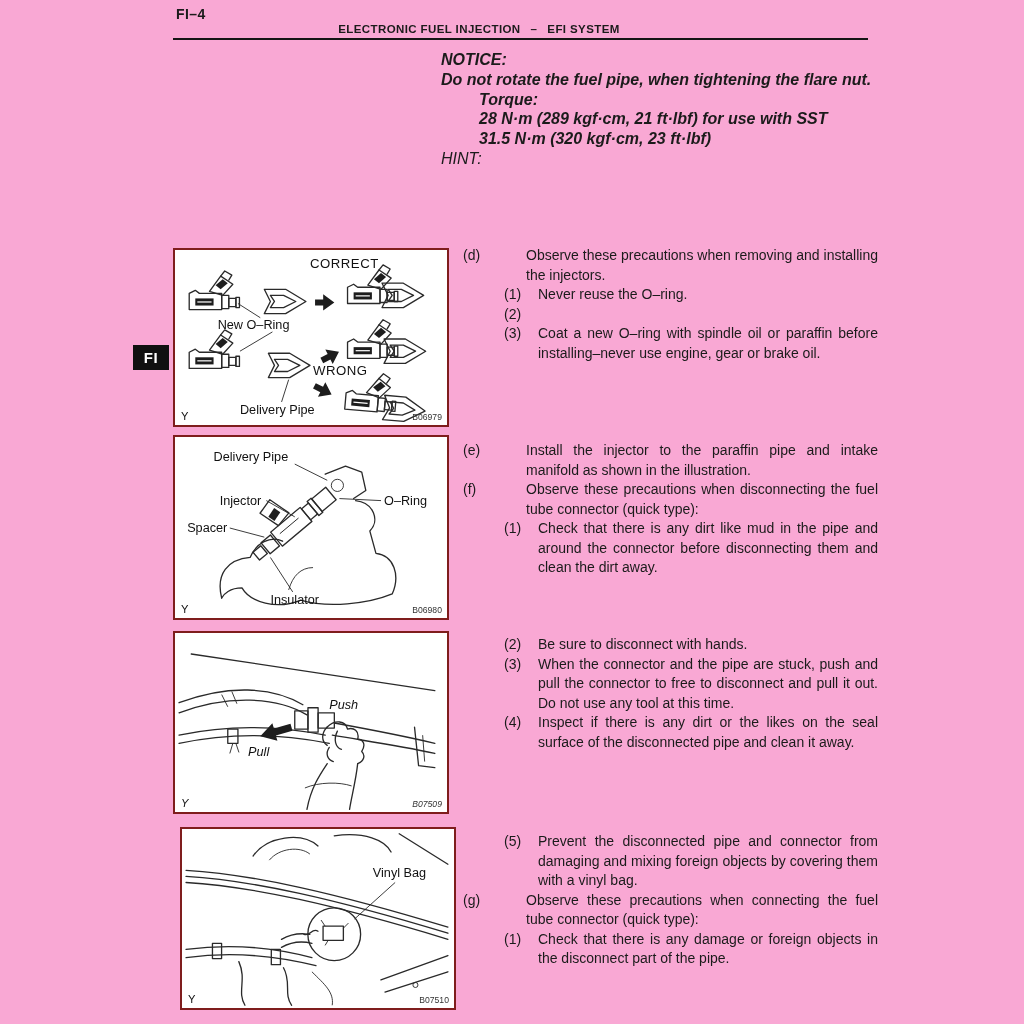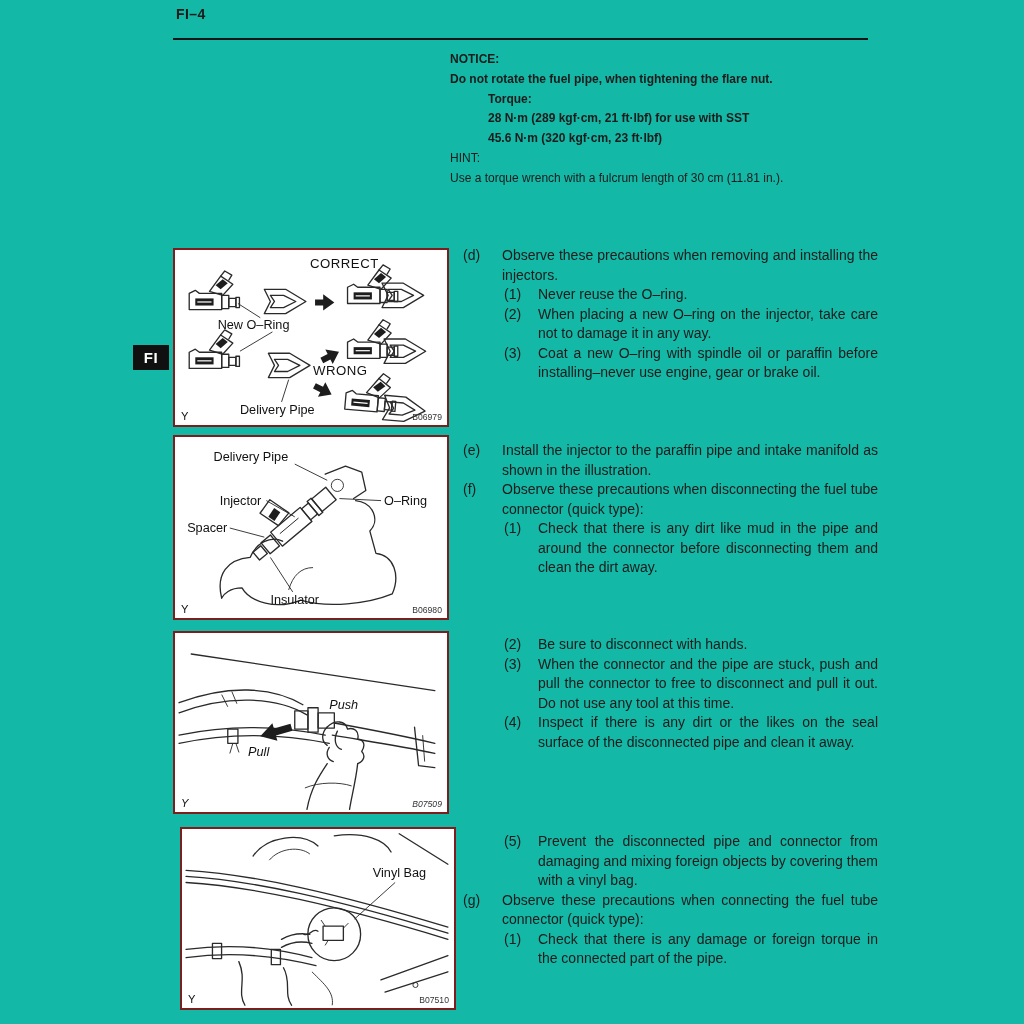--- a/index.html
+++ b/index.html
@@ -1,74 +1,76 @@
 <!DOCTYPE html>
 <html><head>
 <meta charset="utf-8">
 <style>
   html,body{margin:0;padding:0;background:#e8e8e8;}
   .page{
-    position:relative;width:1024px;height:1024px;background:#14b8a6;
+    position:relative;width:1024px;height:1024px;background:#f9a8d4;
     font-family:"Liberation Sans", sans-serif;color:#1b1b1b;overflow:hidden;
     margin:0 auto;
   }
   .abs{position:absolute;}
   
   .pagenum{left:176px;top:6px;font-size:14px;font-weight:700;letter-spacing:.4px;}
   .htitle{left:279px;top:23px;width:400px;text-align:center;font-size:11.5px;font-weight:700;letter-spacing:.4px;white-space:nowrap;}
   .htitle .sep{margin:0 10px;}
   .hrule{left:173px;top:38px;width:695px;height:2px;background:#151515;}
   
-  .notice{left:450px;top:50px;width:450px;font-size:12px;line-height:19.8px;}
+  .notice{left:441px;top:50px;width:450px;font-size:16px;line-height:19.8px;font-style:italic;}
   .notice .b{font-weight:700;}
   .ind{padding-left:38px;}
   
   .fitab{left:133px;top:345px;width:36px;height:25px;background:#101010;color:#fff;
     font-weight:700;font-size:15px;display:flex;align-items:center;justify-content:center;letter-spacing:.5px;}
   
   .fig{border:2px solid #7f1d1d;background:#fff;}
   .fig svg{display:block;width:100%;height:100%;}
   .f1{left:173px;top:248px;width:272px;height:175px;}
   .f2{left:173px;top:435px;width:272px;height:181px;}
   .f3{left:173px;top:631px;width:272px;height:179px;font-style:italic;}
   .f4{left:180px;top:827px;width:272px;height:179px;}
   
   .col{left:463px;width:415px;font-size:14px;line-height:19.5px;}
   .c1{top:246px;} .c2{top:441px;} .c3{top:635px;} .c4{top:832px;}
   .row{display:flex;}
   .mlab{width:39px;flex:none;}
-  .mtxt{flex:1;text-align:justify;}
+  .mtxt{flex:1;text-align:justify;margin-left:24px;}
   .srow{padding-left:41px;display:flex;}
   .slab{width:34px;flex:none;}
   .stxt{flex:1;text-align:justify;}
   
   .ln{stroke:#2a2a2a;stroke-width:1.3;fill:none;stroke-linejoin:round;stroke-linecap:round;}
   .thin{stroke:#2a2a2a;stroke-width:.9;fill:none;}
   .fill{fill:#1d1d1d;stroke:none;}
   .figlab{font-size:12.5px;fill:#111;}
   .figbig{font-size:13px;fill:#111;letter-spacing:.5px;}
   .figy{font-size:11px;fill:#111;}
   .figcode{font-size:8.5px;fill:#333;}
 </style>
 </head>
 <body>
 
 <div class="page">
 
   <div class="abs pagenum">FI–4</div>
+  <div class="abs htitle">
+    <span>ELECTRONIC FUEL INJECTION</span><span class="sep">–</span><span>EFI SYSTEM</span>
+  </div>
   <div class="abs hrule"></div>
 
   <div class="abs notice">
     <div class="b">NOTICE:</div>
     <div class="b">Do not rotate the fuel pipe, when tightening the flare nut.</div>
     <div class="b ind">Torque:</div>
     <div class="b ind">28 N·m (289 kgf·cm, 21 ft·lbf) for use with SST</div>
-    <div class="b ind">45.6 N·m (320 kgf·cm, 23 ft·lbf)</div>
+    <div class="b ind">31.5 N·m (320 kgf·cm, 23 ft·lbf)</div>
     <div>HINT:</div>
-    <div>Use a torque wrench with a fulcrum length of 30 cm (11.81 in.).</div>
   </div>
 
   <div class="abs fitab">FI</div>
 
   <div class="abs fig f1">
     <svg viewBox="0 0 268 171">
       <defs>
         <g id="inj">
           <path class="ln" d="M2,16 L8,13 L12,16 H34 V32 H2 Z"></path>
           <rect class="fill" x="8" y="21" width="18" height="7"></rect>
@@ -244,21 +246,20 @@
     <div class="row">
       <div class="mlab">(d)</div>
       <div class="mtxt">Observe these precautions when removing and installing the injectors.</div>
     </div>
     <div class="srow">
       <div class="slab">(1)</div>
       <div class="stxt">Never reuse the O–ring.</div>
     </div>
     <div class="srow">
       <div class="slab">(2)</div>
-      <div class="stxt">When placing a new O–ring on the injector, take care not to damage it in any way.</div>
     </div>
     <div class="srow">
       <div class="slab">(3)</div>
       <div class="stxt">Coat a new O–ring with spindle oil or paraffin before installing–never use engine, gear or brake oil.</div>
     </div>
   </div>
 
   <div class="abs col c2">
     <div class="row">
       <div class="mlab">(e)</div>
@@ -293,17 +294,17 @@
     <div class="srow">
       <div class="slab">(5)</div>
       <div class="stxt">Prevent the disconnected pipe and connector from damaging and mixing foreign objects by covering them with a vinyl bag.</div>
     </div>
     <div class="row">
       <div class="mlab">(g)</div>
       <div class="mtxt">Observe these precautions when connecting the fuel tube connector (quick type):</div>
     </div>
     <div class="srow">
       <div class="slab">(1)</div>
-      <div class="stxt">Check that there is any damage or foreign torque in the connected part of the pipe.</div>
+      <div class="stxt">Check that there is any damage or foreign objects in the disconnect part of the pipe.</div>
     </div>
   </div>
 
 </div>
 
 </body></html>

